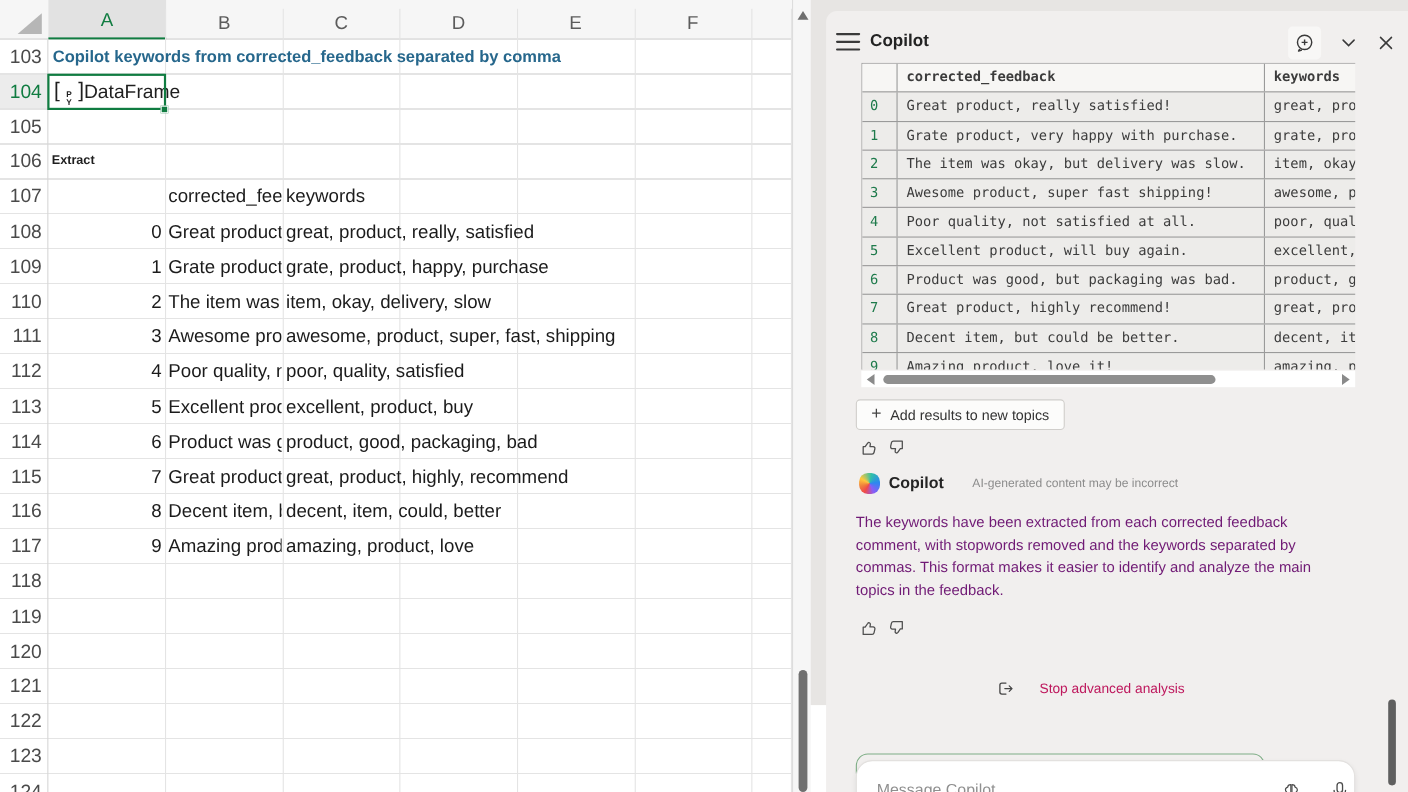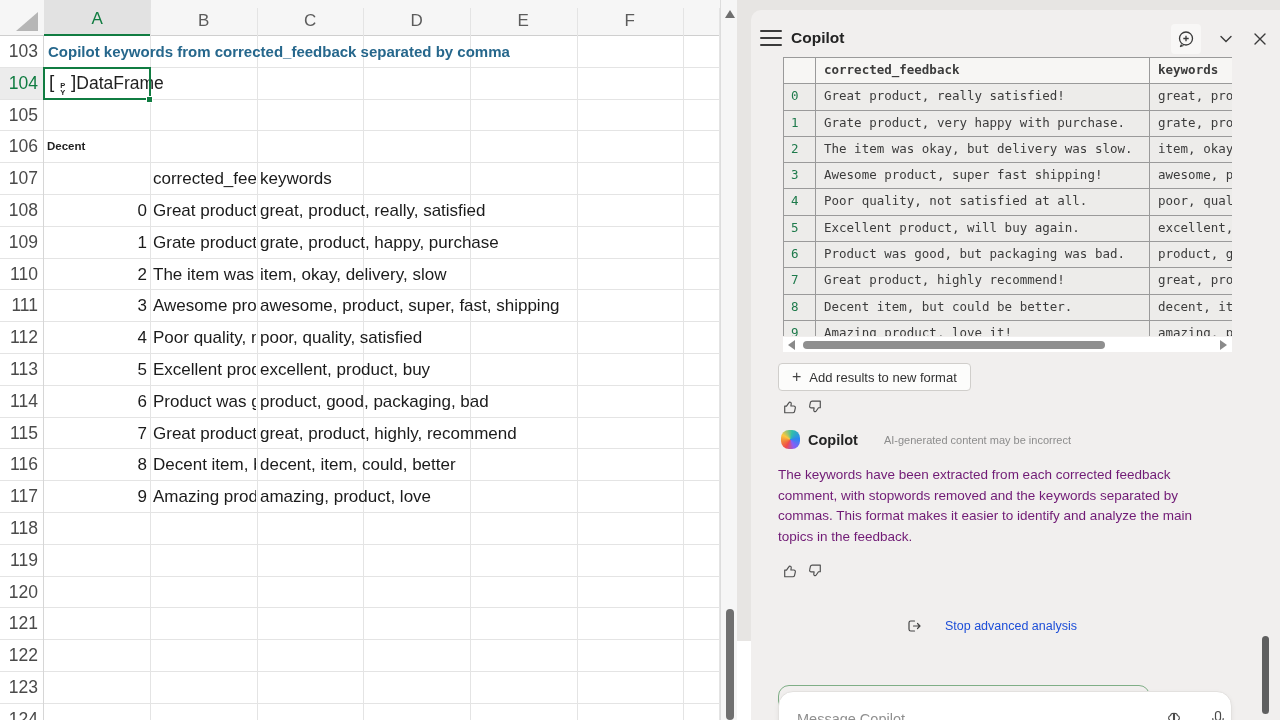--- a/index.html
+++ b/index.html
@@ -98,21 +98,21 @@
   .attrib{position:absolute;left:30px;top:420px;display:flex;align-items:center;gap:8px}
   .cp-logo{width:19px;height:19px;border-radius:42%;
            background:conic-gradient(from 210deg,#f04a4a,#f0803c 12%,#ffc83d 25%,#30c0a8 45%,#2b88f0 65%,#8b5cf6 85%,#f04a4a)}
   .attrib-name{font-size:14.5px;font-weight:bold;color:#242424}
   .attrib-note{font-size:11px;color:#8c8c8c;margin-left:18px}
 
   .cp-msg{position:absolute;left:27px;top:455px;width:440px;font-size:13.5px;line-height:20.6px;
           color:#701a75}
 
   .stop-row{position:absolute;left:0;top:608px;width:481px;display:flex;justify-content:center}
-  .stop-btn{display:inline-flex;align-items:center;gap:23px;font-size:12.5px;color:#1d4ed8;cursor:pointer}
+  .stop-btn{display:inline-flex;align-items:center;gap:23px;font-size:12.5px;color:#be185d;cursor:pointer}
 
   .composer-glow{position:absolute;left:27px;top:675px;width:372px;height:28px;border-radius:11px;
                  border:1.5px solid #7fae86;box-sizing:border-box;background:transparent}
   .composer{position:absolute;left:27px;top:681px;width:454px;height:46px;background:#fff;
             border-radius:15px;border:1px solid #e3e1df;box-sizing:border-box;
             box-shadow:0 2px 5px rgba(0,0,0,0.06)}
   .composer input{position:absolute;left:16px;top:18px;width:300px;border:none;outline:none;
                   font-family:"Liberation Sans",sans-serif;font-size:14.5px;color:#5a5a5a;background:transparent}
   .composer input::placeholder{color:#8f8f8f}
   .comp-ic{position:absolute;top:18px}
@@ -184,21 +184,21 @@
         <span>Y</span>
       </span>
       <span class="py-bracket">]</span>
     </span>
     <span>DataFrame</span>
   </div>
 
   <div class="sel"></div>
   <div class="sel-handle"></div>
 
-  <div class="preview-label">Decent</div>
+  <div class="preview-label">Extract</div>
 
   <div class="pv-hdr-fb">corrected_feedback</div>
   <div class="pv-hdr-kw">keywords</div>
 
   <div class="pv-rows">
 
   <div class="pv-row">
       <span class="pv-idx">0</span>
       <span class="pv-fb">Great product, really satisfied!</span>
       <span class="pv-kw">great, product, really, satisfied</span>
@@ -348,21 +348,21 @@
     </div>
 
     <div class="hsb">
       <div class="hsb-left"></div>
       <div class="hsb-thumb"></div>
       <div class="hsb-right"></div>
     </div>
 
     <button class="add-btn">
       <span class="add-plus">+</span>
-      <span>Add results to new format</span>
+      <span>Add results to new topics</span>
     </button>
 
     <div class="fb-row one">
       <svg width="17" height="17" viewBox="0 0 16 16">
         <path d="M6.7 13.9h4.4c.8 0 1.5-.55 1.67-1.32l.73-3.2A1.5 1.5 0 0 0 12 7.5H9.3l.33-2.1a1.25 1.25 0 0 0-2.3-.86L5.2 7.6H3.5v6.3h3.2z" fill="none" stroke="#4f4f4f" stroke-width="1.1" stroke-linejoin="round"></path>
       </svg>
       <svg width="17" height="17" viewBox="0 0 16 16">
         <path d="M6.7 13.9h4.4c.8 0 1.5-.55 1.67-1.32l.73-3.2A1.5 1.5 0 0 0 12 7.5H9.3l.33-2.1a1.25 1.25 0 0 0-2.3-.86L5.2 7.6H3.5v6.3h3.2z" fill="none" stroke="#4f4f4f" stroke-width="1.1" stroke-linejoin="round" transform="rotate(180 8 8.4)"></path>
       </svg>
     </div>

